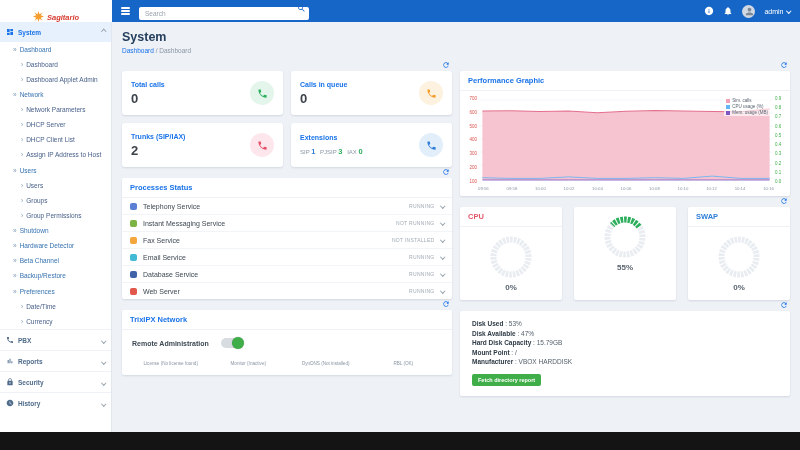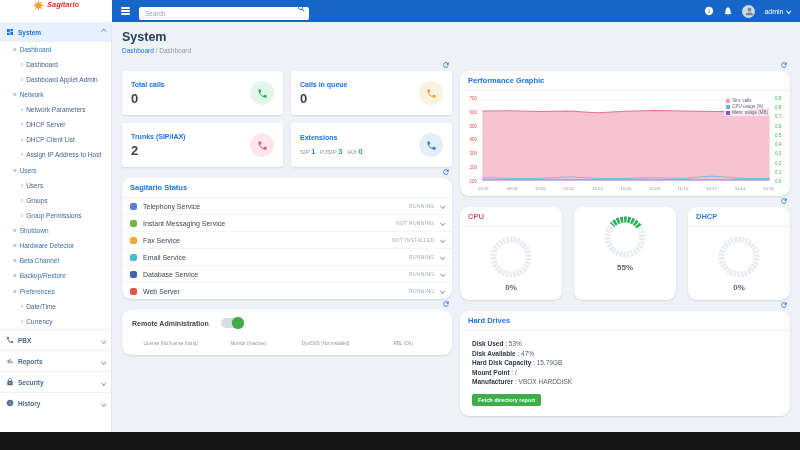--- a/index.html
+++ b/index.html
@@ -1,21 +1,21 @@
 <!DOCTYPE html>
 <html><head>
 <meta charset="utf-8">
 <style>
   *{margin:0;padding:0;box-sizing:border-box}
   html,body{width:800px;height:450px;overflow:hidden}
   body{font-family:"Liberation Sans","DejaVu Sans",sans-serif;background:#eef1f6;position:relative;color:#333}
 
   
   .topbar{position:absolute;top:0;left:0;right:0;height:22px;background:#1566c6;display:flex;align-items:center;z-index:5}
-  .logo-box{width:112px;height:22px;background:#fff;display:flex;align-items:flex-start;justify-content:center;gap:3px;cursor:pointer}
+  .logo-box{width:112px;height:22px;background:#fff;display:flex;align-items:flex-end;justify-content:center;gap:3px;cursor:pointer}
   .logo-text{font-size:7.5px;font-weight:bold;font-style:italic;color:#d63b2f}
   .hamburger{margin:0 9px;cursor:pointer;display:flex;flex-direction:column;gap:1.6px}
   .hamburger i{display:block;width:9px;height:1.3px;background:#fff;border-radius:1px}
   .searchbox{position:relative;width:170px}
   .searchbox input{width:100%;height:13px;border:none;border-radius:2px;font-size:6.5px;padding:0 16px 0 6px;outline:none;background:#fff;color:#333;font-family:inherit}
   .searchbox input::placeholder{color:#98a2ad}
   .search-ic{position:absolute;right:3px;top:2px;color:#1566c6}
   .top-right{margin-left:auto;display:flex;align-items:center;gap:9px;padding-right:10px;color:#fff}
   .tb-ic{cursor:pointer;display:flex;align-items:center}
   .avatar{width:13px;height:13px;border-radius:50%;background:#cfd8e3;color:#7b8794;display:flex;align-items:center;justify-content:flex-end;overflow:hidden;cursor:pointer}
@@ -41,21 +41,21 @@
   .footer{position:absolute;left:0;right:0;bottom:0;height:18px;background:#141414}
 
   
   .main{position:absolute;left:112px;top:22px;right:0;bottom:18px;padding:8px 10px 4px;overflow:hidden}
   .page-title{font-size:12.5px;color:#27405e;font-weight:600}
   .breadcrumb{margin-top:3px;font-size:6.5px;color:#8a97a5}
   .bc-link{color:#1a73e8;cursor:pointer}
   .grid{display:flex;gap:8px;margin-top:6px;align-items:flex-start}
   .col-left{flex:0 0 330px;width:330px}
   .col-right{flex:1;min-width:0}
-  .card{background:#fff;border-radius:9px;box-shadow:0 1px 2px rgba(20,40,80,.12)}
+  .card{background:#fff;border-radius:2px;box-shadow:0 1px 2px rgba(20,40,80,.12)}
   .card-head{padding:5px 8px;font-size:7.5px;font-weight:bold;color:#1a73e8;border-bottom:1px solid #eef1f5}
   .refresh-row{display:flex;justify-content:flex-end;padding:1px 2px 2px;height:11px}
   .ric{color:#1a73e8;cursor:pointer;display:flex}
 
   
   .stats{display:grid;grid-template-columns:1fr 1fr;gap:8px}
   .stat-card{background:#fff;border-radius:3px;box-shadow:0 1px 2px rgba(20,40,80,.12);padding:6px 9px;display:flex;justify-content:space-between;align-items:center;height:44px}
   .stat-label{color:#1a73e8;font-size:7px;font-weight:bold}
   .stat-value{font-size:13px;color:#3c434b;font-weight:600;margin-top:3px}
   .stat-parts{margin-top:6px;font-size:6px;color:#8a97a5}
@@ -347,21 +347,21 @@
         </div>
 
       <div class="refresh-row">
           <span class="ric">
             <svg width="8" height="8" viewBox="0 0 24 24" fill="currentColor">
               <path d="M17.65 6.35C16.2 4.9 14.21 4 12 4c-4.42 0-7.99 3.58-8 8s3.57 8 8 8c3.73 0 6.84-2.55 7.73-6h-2.08c-.82 2.33-3.04 4-5.65 4-3.31 0-6-2.69-6-6s2.69-6 6-6c1.66 0 3.14.69 4.22 1.78L13 11h7V4l-2.35 2.35z"></path>
             </svg>
           </span>
         </div>
       <div class="card">
-        <div class="card-head">Sagitario Status</div>
+        <div class="card-head">Processes Status</div>
         <div id="proc-list">
             <div class="proc-row">
               <span class="proc-dot" style="background:#5b7fd4"></span>
               <span class="proc-name">Telephony Service</span>
               <span class="proc-status">RUNNING</span>
               <i class="chev down"></i>
             </div>
             <div class="proc-row">
               <span class="proc-dot" style="background:#7cb342"></span>
               <span class="proc-name">Instant Messaging Service</span>
@@ -396,20 +396,21 @@
       </div>
 
       <div class="refresh-row">
           <span class="ric">
             <svg width="8" height="8" viewBox="0 0 24 24" fill="currentColor">
               <path d="M17.65 6.35C16.2 4.9 14.21 4 12 4c-4.42 0-7.99 3.58-8 8s3.57 8 8 8c3.73 0 6.84-2.55 7.73-6h-2.08c-.82 2.33-3.04 4-5.65 4-3.31 0-6-2.69-6-6s2.69-6 6-6c1.66 0 3.14.69 4.22 1.78L13 11h7V4l-2.35 2.35z"></path>
             </svg>
           </span>
         </div>
       <div class="card">
+        <div class="card-head">TrixIPX Network</div>
         <div class="net-body">
           <div class="net-toggle-row">
             <span class="net-label">Remote Administration</span>
             <span class="toggle">
                 <i class="knob"></i>
               </span>
           </div>
           <div class="net-dots" id="net-dots">
               <div class="net-dot-item"><span class="net-dot" style="background:#c9c22f"></span><div class="net-dot-label">License (No license found)</div></div>
               <div class="net-dot-item"><span class="net-dot" style="background:#f08a24"></span><div class="net-dot-label">Monitor (Inactive)</div></div>
@@ -506,37 +507,36 @@
                 </svg></span><div class="gauge-val">0%</div></div>
           </div>
           <div class="card gauge-card">
             <div class="gauge-body"><span class="gauge-svg"><svg viewBox="0 0 42 42" style="margin:0 auto">
                   <circle cx="21" cy="21" r="16" fill="none" stroke="#e9edf2" stroke-width="5.5"></circle>
                   <circle cx="21" cy="21" r="16" fill="none" stroke="#2eaf5d" stroke-width="5.5" pathLength="100" stroke-dasharray="28 72" stroke-dashoffset="38"></circle>
                   <circle cx="21" cy="21" r="16" fill="none" stroke="#ffffff" stroke-width="7" pathLength="100" stroke-dasharray="0.9 2.43"></circle>
                 </svg></span><div class="gauge-val">55%</div></div>
           </div>
           <div class="card gauge-card">
-            <div class="card-head" style="color:#2f7ed8">DHCP</div>
+            <div class="card-head" style="color:#2f7ed8">SWAP</div>
             <div class="gauge-body"><span class="gauge-svg"><svg viewBox="0 0 42 42" style="margin:0 auto">
                   <circle cx="21" cy="21" r="16" fill="none" stroke="#e9edf2" stroke-width="5.5"></circle>
                   <circle cx="21" cy="21" r="16" fill="none" stroke="#ffffff" stroke-width="7" pathLength="100" stroke-dasharray="0.9 2.43"></circle>
                 </svg></span><div class="gauge-val">0%</div></div>
           </div>
         </div>
 
       <div class="refresh-row">
           <span class="ric">
             <svg width="8" height="8" viewBox="0 0 24 24" fill="currentColor">
               <path d="M17.65 6.35C16.2 4.9 14.21 4 12 4c-4.42 0-7.99 3.58-8 8s3.57 8 8 8c3.73 0 6.84-2.55 7.73-6h-2.08c-.82 2.33-3.04 4-5.65 4-3.31 0-6-2.69-6-6s2.69-6 6-6c1.66 0 3.14.69 4.22 1.78L13 11h7V4l-2.35 2.35z"></path>
             </svg>
           </span>
         </div>
       <div class="card">
-        <div class="card-head">Hard Drives</div>
         <div class="hd-body">
           <div class="hd-info">
             <div id="hd-details">
                 <div class="hd-line"><b>Disk Used</b> : <span>53%</span></div>
                 <div class="hd-line"><b>Disk Available</b> : <span>47%</span></div>
                 <div class="hd-line"><b>Hard Disk Capacity</b> : <span>15.79GB</span></div>
                 <div class="hd-line"><b>Mount Point</b> : <span>/</span></div>
                 <div class="hd-line"><b>Manufacturer</b> : <span>VBOX HARDDISK</span></div>
               </div>
             <span class="hd-btn">Fetch directory report</span>

